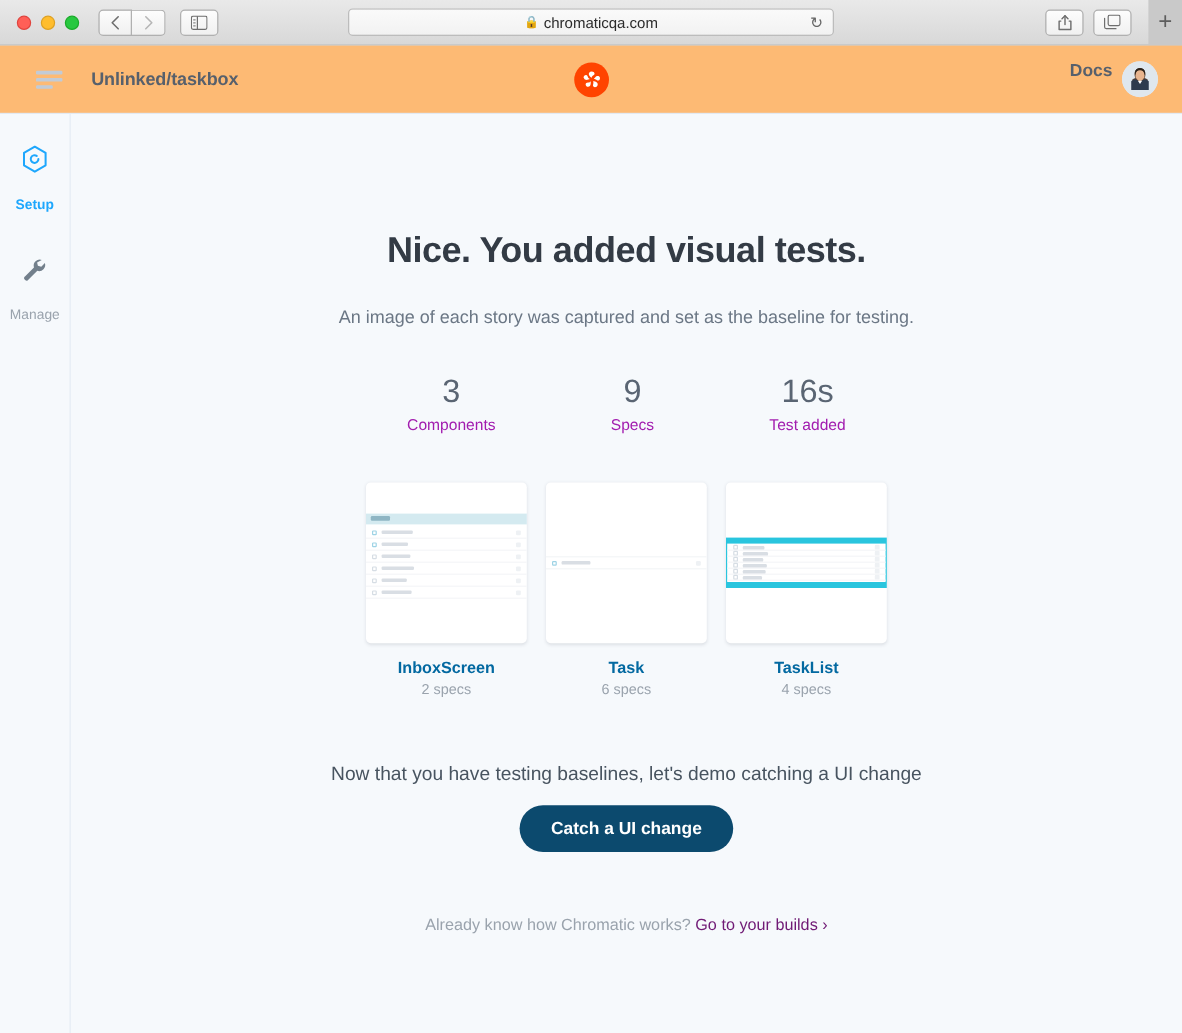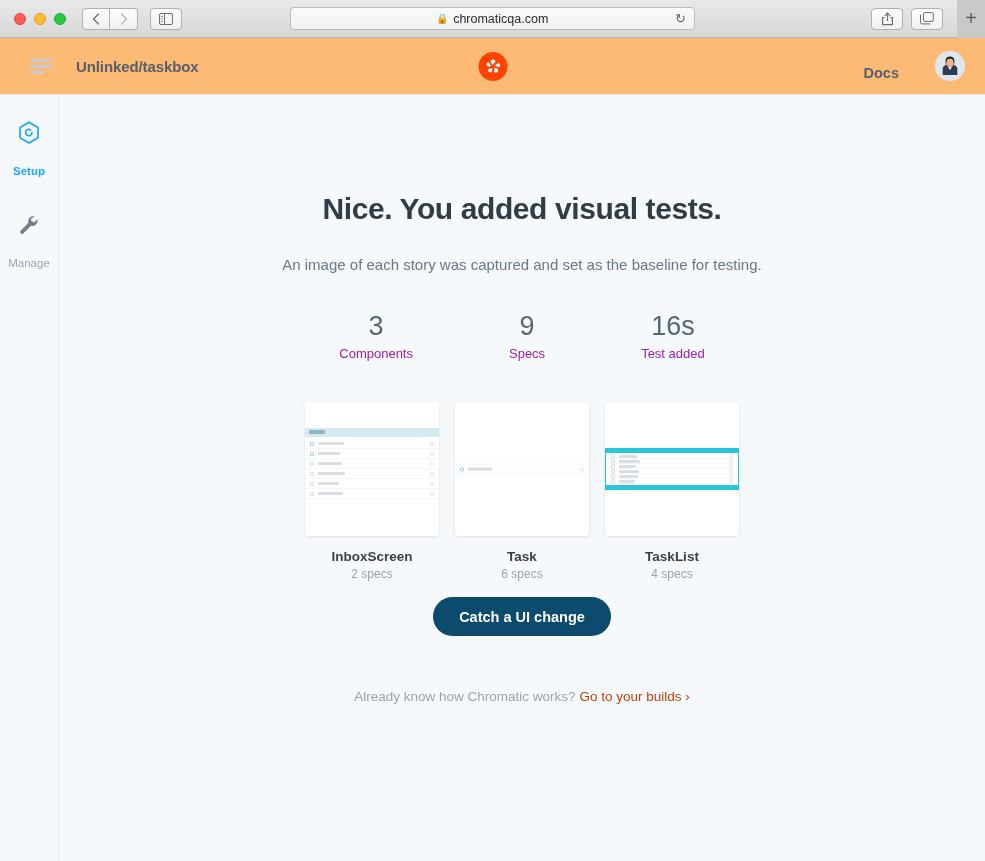--- a/index.html
+++ b/index.html
@@ -81,21 +81,21 @@
 
   .proj-title { font-size: 15px; font-weight: bold; color: #57606c; letter-spacing: -0.1px; }
 
   .logo-center {
     position: absolute; left: 50%; transform: translateX(-50%);
     width: 29px; height: 29px; border-radius: 50%;
     background: #ff4400;
     display: flex; align-items: center; justify-content: center;
   }
 
-  .header-right { margin-left: auto; display: flex; align-items: flex-end; gap: 36px; }
+  .header-right { margin-left: auto; display: flex; align-items: flex-start; gap: 8px; }
   .docs-link { font-size: 14.5px; font-weight: bold; color: #57606c; text-decoration: none; }
   .avatar {
     width: 30px; height: 30px; border-radius: 50%;
     background: #e4eaf0;
     overflow: hidden; position: relative;
   }
 
   
   .app-body { display: flex; height: calc(861px - 38px - 57px); }
 
@@ -146,21 +146,21 @@
     width: 134px; height: 134px;
     background: #fff;
     border-radius: 4px;
     box-shadow: 0 1px 3px rgba(30,40,60,0.12);
     overflow: hidden;
     position: relative;
     cursor: pointer;
   }
   .card-title {
     margin-top: 13px; text-align: center;
-    font-size: 13.5px; font-weight: bold; color: #404040;
+    font-size: 13.5px; font-weight: bold; color: #0369a1;
   }
   .card-specs {
     margin-top: 3px; text-align: center;
     font-size: 12px; color: #9aa3ad;
   }
 
   
   .mini-bar {
     position: absolute; left: -4px; right: -4px; top: 26px;
     height: 9px; background: #d4eaf0;
@@ -211,21 +211,21 @@
     padding: 0 26px;
     height: 39px;
     font-size: 14.5px; font-weight: bold;
     font-family: "Liberation Sans", sans-serif;
     cursor: pointer;
   }
   .footer-line {
     margin-top: 53px;
     font-size: 13.5px; color: #9aa3ad;
   }
-  .footer-line a { color: #c2410c; text-decoration: none; font-weight: normal; }
+  .footer-line a { color: #701a75; text-decoration: none; font-weight: normal; }
 </style>
 </head>
 <body>
 
 <div class="browser-chrome">
   <div class="traffic-lights">
     <span class="tl red"></span>
     <span class="tl yellow"></span>
     <span class="tl green"></span>
   </div>
@@ -443,20 +443,21 @@
                 </div>
             </div>
           </div>
         </div>
         <div class="card-title">TaskList</div>
         <div class="card-specs">4 specs</div>
       </div>
 
     </div>
 
+    <div class="cta-text">Now that you have testing baselines, let's demo catching a UI change</div>
     <button class="cta-button">Catch a UI change</button>
 
     <div class="footer-line">
       <span>Already know how Chromatic works?</span>
       <a>Go to your builds ›</a>
     </div>
   </div>
 </div>
 
 </body></html>

